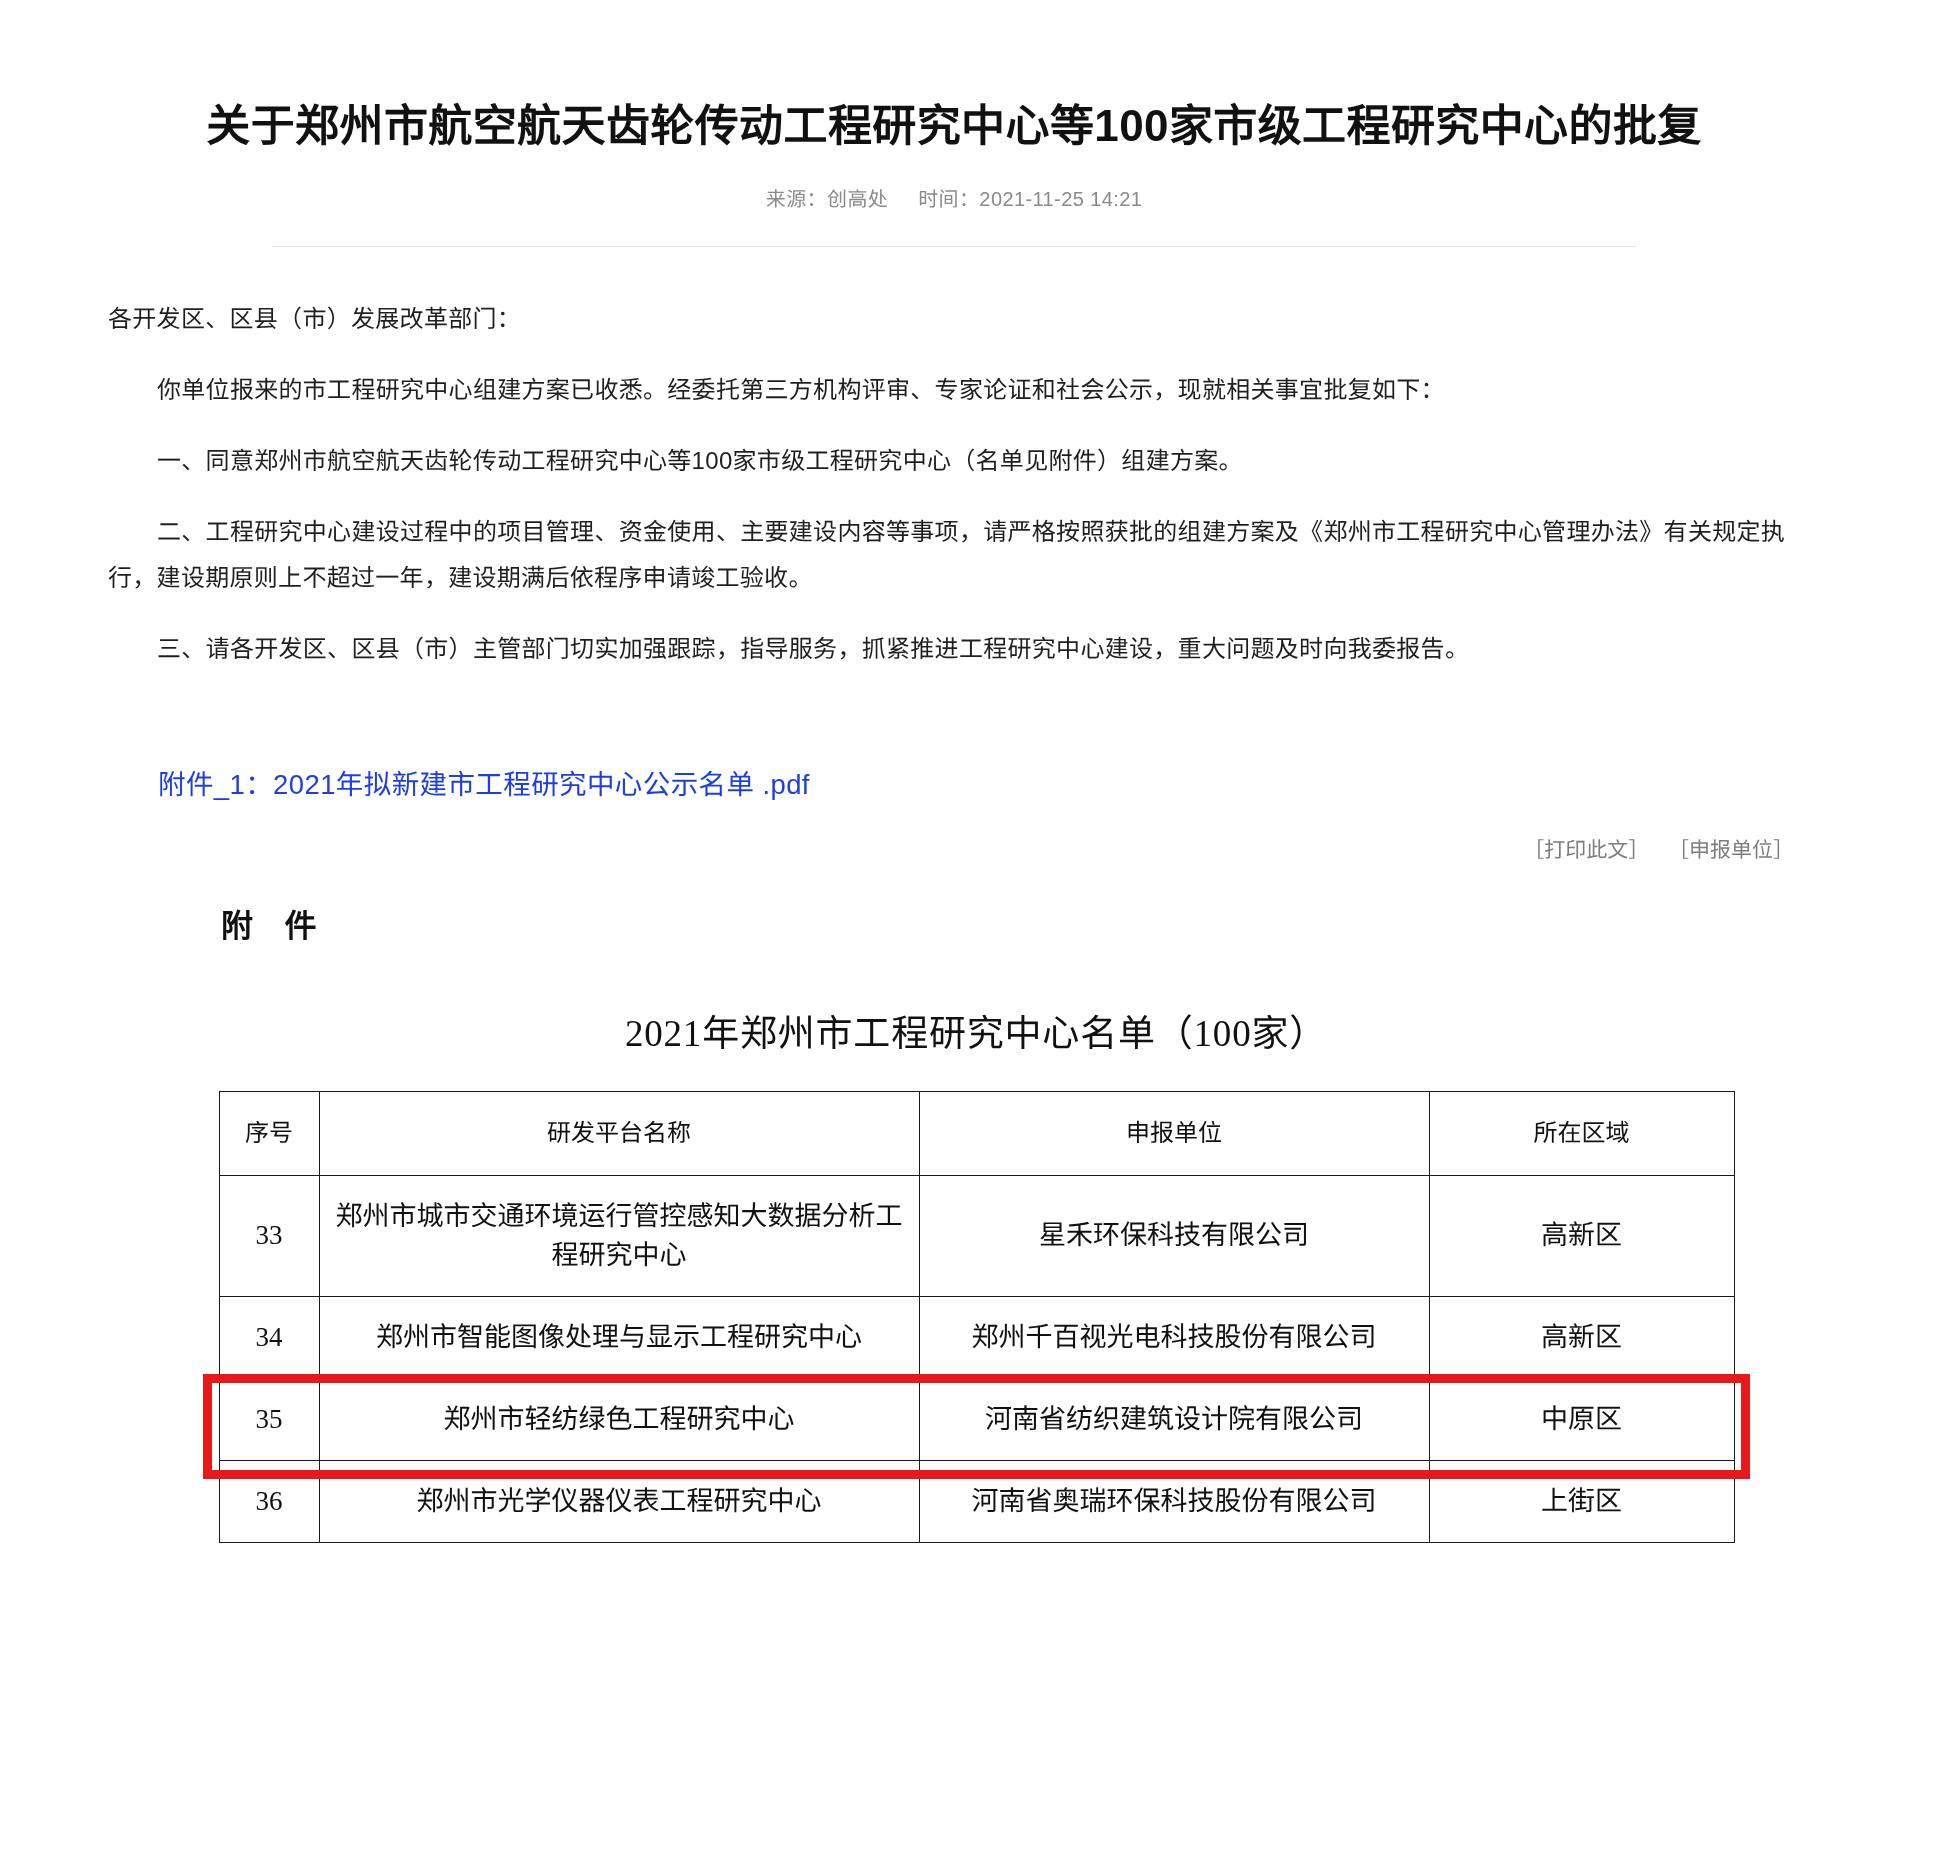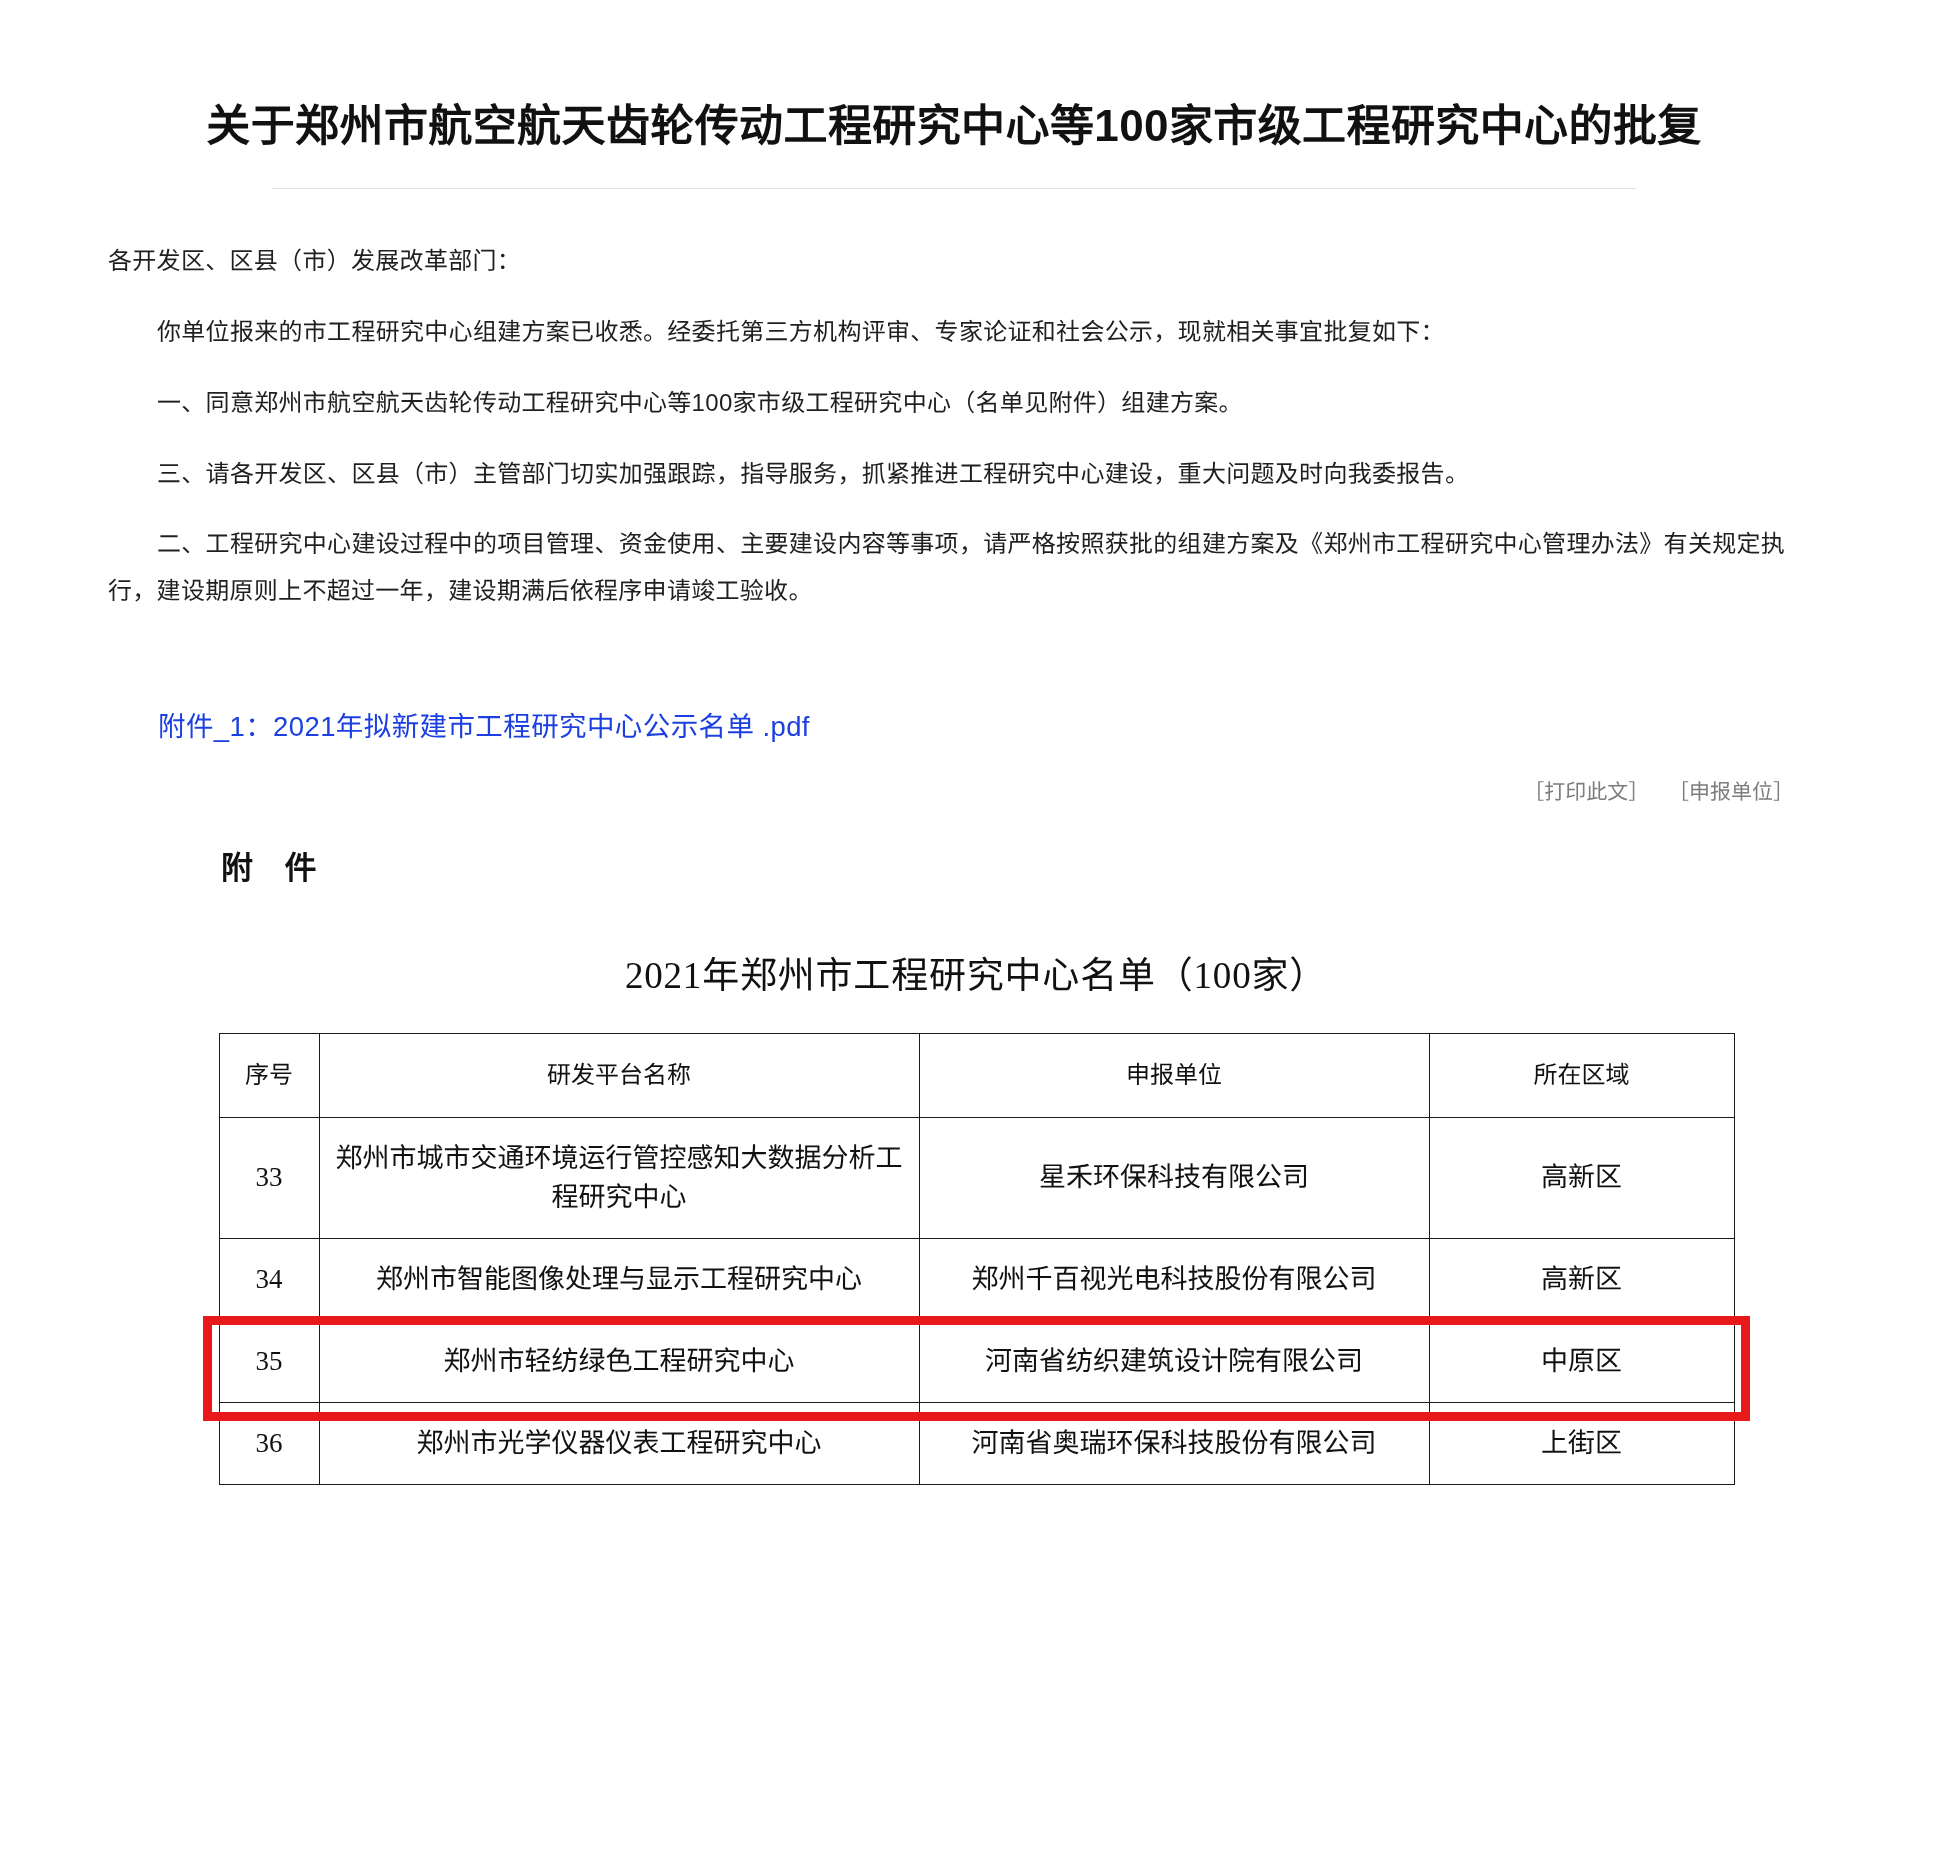--- a/index.html
+++ b/index.html
@@ -146,29 +146,34 @@
   }
   .bottom-space { height: 122px; }
 </style>
 </head>
 <body>
 
 <div class="page">
 
   <div class="doc-header">
     <h1 class="doc-title">关于郑州市航空航天齿轮传动工程研究中心等100家市级工程研究中心的批复</h1>
+    <div class="doc-meta">
+      <span>来源：创高处</span>
+      <span class="meta-sep"></span>
+      <span>时间：2021-11-25 14:21</span>
+    </div>
     <div class="header-rule"></div>
   </div>
 
   <div class="doc-body">
     <p class="para flush">各开发区、区县（市）发展改革部门：</p>
     <p class="para indent">你单位报来的市工程研究中心组建方案已收悉。经委托第三方机构评审、专家论证和社会公示，现就相关事宜批复如下：</p>
     <p class="para indent">一、同意郑州市航空航天齿轮传动工程研究中心等100家市级工程研究中心（名单见附件）组建方案。</p>
+    <p class="para indent">二、工程研究中心建设过程中的项目管理、资金使用、主要建设内容等事项，请严格按照获批的组建方案及《郑州市工程研究中心管理办法》有关规定执行，建设期原则上不超过一年，建设期满后依程序申请竣工验收。</p>
     <p class="para indent">三、请各开发区、区县（市）主管部门切实加强跟踪，指导服务，抓紧推进工程研究中心建设，重大问题及时向我委报告。</p>
-    <p class="para indent">二、工程研究中心建设过程中的项目管理、资金使用、主要建设内容等事项，请严格按照获批的组建方案及《郑州市工程研究中心管理办法》有关规定执行，建设期原则上不超过一年，建设期满后依程序申请竣工验收。</p>
   </div>
 
   <div class="attach-wrap">
     <a class="attach-link" href="#">附件_1：2021年拟新建市工程研究中心公示名单 .pdf</a>
   </div>
 
   <div class="actions">
     <span class="act">［打印此文］</span>
     <span class="act">［申报单位］</span>
   </div>

